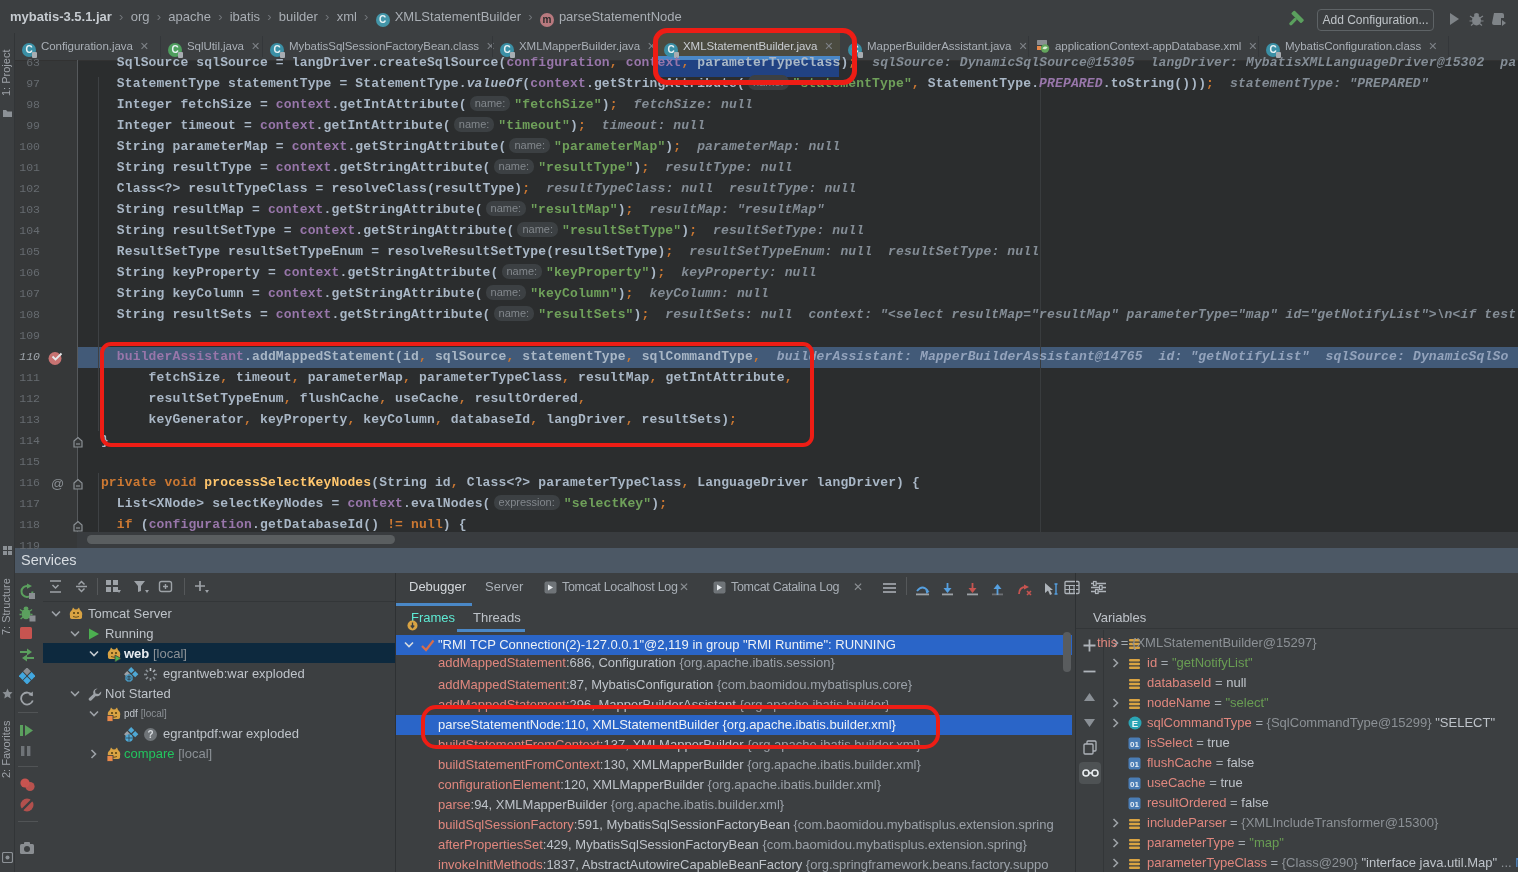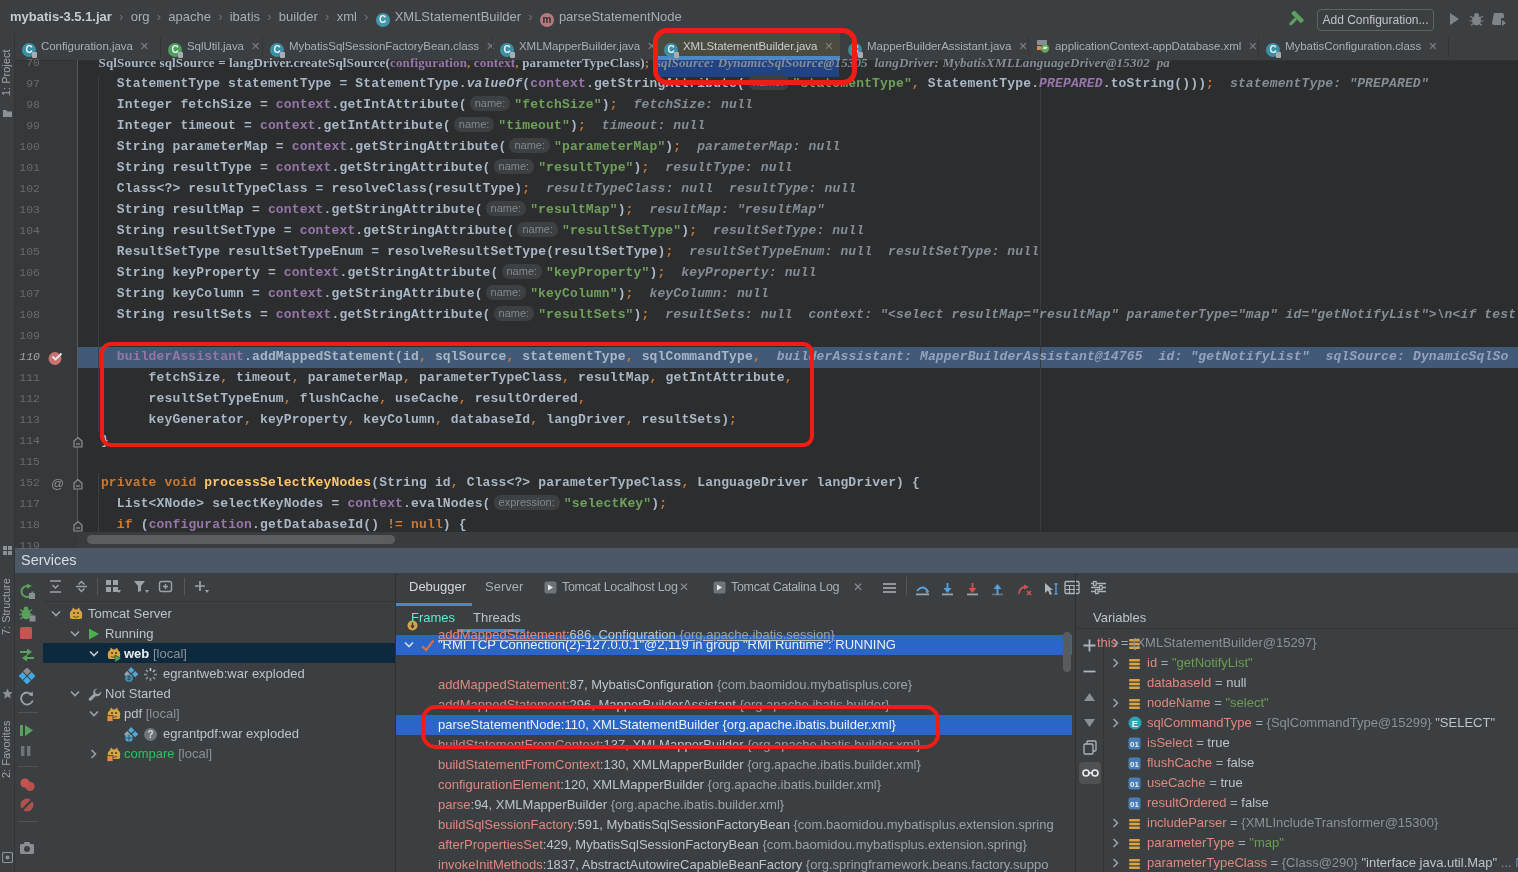--- a/index.html
+++ b/index.html
@@ -92,21 +92,21 @@
 <div class="abs" style="left:77px;top:60px;width:1px;height:488px;background:#56595C;z-index:2;"></div>
 
 <div class="abs" style="left:98px;top:77px;width:1px;height:354px;background:#3E4144;z-index:4;"></div>
 <div class="abs" style="left:98px;top:473px;width:1px;height:75px;background:#3E4144;z-index:4;"></div>
 <div class="abs" style="left:1040px;top:60px;width:1px;height:488px;background:#393C3E;z-index:4;"></div>
 
 <div class="abs" style="left:78px;top:347px;width:1440px;height:21px;background:#425A78;z-index:3;"></div>
 
 <div class="abs" style="left:657px;top:60px;width:182px;height:17px;background:#214283;z-index:3;"></div>
 
-<div class="cl" style="top:52px;font-family:Liberation Serif, serif;"><span>    SqlSource sqlSource = langDriver.createSqlSource(</span><span class="f">configuration</span><span class="k">,</span><span> </span><span class="f">context</span><span class="k">,</span><span> parameterTypeClass)</span><span class="k">;</span><span class="d">  sqlSource: DynamicSqlSource@15305  langDriver: MybatisXMLLanguageDriver@15302  pa</span></div>
+<div class="cl" style="top:52px;"><span>    SqlSource sqlSource = langDriver.createSqlSource(</span><span class="f">configuration</span><span class="k">,</span><span> </span><span class="f">context</span><span class="k">,</span><span> parameterTypeClass)</span><span class="k">;</span><span class="d">  sqlSource: DynamicSqlSource@15305  langDriver: MybatisXMLLanguageDriver@15302  pa</span></div>
 <div class="cl" style="top:73px;"><span>    StatementType statementType = StatementType.</span><span class="it">valueOf</span><span>(</span><span class="f">context</span><span>.getStringAttribute(</span><span class="pill">name:</span><span class="s">"statementType"</span><span class="k">,</span><span> StatementType.</span><span class="f it">PREPARED</span><span>.toString()))</span><span class="k">;</span><span class="d">  statementType: "PREPARED"</span></div>
 <div class="cl" style="top:94px;"><span>    Integer fetchSize = </span><span class="f">context</span><span>.getIntAttribute(</span><span class="pill">name:</span><span class="s">"fetchSize"</span><span>)</span><span class="k">;</span><span class="d">  fetchSize: null</span></div>
 <div class="cl" style="top:115px;"><span>    Integer timeout = </span><span class="f">context</span><span>.getIntAttribute(</span><span class="pill">name:</span><span class="s">"timeout"</span><span>)</span><span class="k">;</span><span class="d">  timeout: null</span></div>
 <div class="cl" style="top:136px;"><span>    String parameterMap = </span><span class="f">context</span><span>.getStringAttribute(</span><span class="pill">name:</span><span class="s">"parameterMap"</span><span>)</span><span class="k">;</span><span class="d">  parameterMap: null</span></div>
 <div class="cl" style="top:157px;"><span>    String resultType = </span><span class="f">context</span><span>.getStringAttribute(</span><span class="pill">name:</span><span class="s">"resultType"</span><span>)</span><span class="k">;</span><span class="d">  resultType: null</span></div>
 <div class="cl" style="top:178px;"><span>    Class&lt;?&gt; resultTypeClass = resolveClass(resultType)</span><span class="k">;</span><span class="d">  resultTypeClass: null  resultType: null</span></div>
 <div class="cl" style="top:199px;"><span>    String resultMap = </span><span class="f">context</span><span>.getStringAttribute(</span><span class="pill">name:</span><span class="s">"resultMap"</span><span>)</span><span class="k">;</span><span class="d">  resultMap: "resultMap"</span></div>
 <div class="cl" style="top:220px;"><span>    String resultSetType = </span><span class="f">context</span><span>.getStringAttribute(</span><span class="pill">name:</span><span class="s">"resultSetType"</span><span>)</span><span class="k">;</span><span class="d">  resultSetType: null</span></div>
 <div class="cl" style="top:241px;"><span>    ResultSetType resultSetTypeEnum = resolveResultSetType(resultSetType)</span><span class="k">;</span><span class="d">  resultSetTypeEnum: null  resultSetType: null</span></div>
 <div class="cl" style="top:262px;"><span>    String keyProperty = </span><span class="f">context</span><span>.getStringAttribute(</span><span class="pill">name:</span><span class="s">"keyProperty"</span><span>)</span><span class="k">;</span><span class="d">  keyProperty: null</span></div>
@@ -114,41 +114,41 @@
 <div class="cl" style="top:304px;"><span>    String resultSets = </span><span class="f">context</span><span>.getStringAttribute(</span><span class="pill">name:</span><span class="s">"resultSets"</span><span>)</span><span class="k">;</span><span class="d">  resultSets: null  context: "&lt;select resultMap="resultMap" parameterType="map" id="getNotifyList"&gt;\n&lt;if test</span></div>
 <div class="cl" style="top:346px;"><span>    </span><span class="f">builderAssistant</span><span>.addMappedStatement(id</span><span class="k">,</span><span> sqlSource</span><span class="k">,</span><span> statementType</span><span class="k">,</span><span> sqlCommandType</span><span class="k">,</span><span class="d" style="color:#93A3BC;">  builderAssistant: MapperBuilderAssistant@14765  id: "getNotifyList"  sqlSource: DynamicSqlSo</span></div>
 <div class="cl" style="top:367px;"><span>        fetchSize</span><span class="k">,</span><span> timeout</span><span class="k">,</span><span> parameterMap</span><span class="k">,</span><span> parameterTypeClass</span><span class="k">,</span><span> resultMap</span><span class="k">,</span><span> getIntAttribute</span><span class="k">,</span></div>
 <div class="cl" style="top:388px;"><span>        resultSetTypeEnum</span><span class="k">,</span><span> flushCache</span><span class="k">,</span><span> useCache</span><span class="k">,</span><span> resultOrdered</span><span class="k">,</span></div>
 <div class="cl" style="top:409px;"><span>        keyGenerator</span><span class="k">,</span><span> keyProperty</span><span class="k">,</span><span> keyColumn</span><span class="k">,</span><span> databaseId</span><span class="k">,</span><span> langDriver</span><span class="k">,</span><span> resultSets)</span><span class="k">;</span></div>
 <div class="cl" style="top:430px;"><span>  }</span></div>
 <div class="cl" style="top:472px;"><span>  </span><span class="k">private</span><span> </span><span class="k">void</span><span> </span><span class="m">processSelectKeyNodes</span><span>(String id</span><span class="k">,</span><span> Class&lt;?&gt; parameterTypeClass</span><span class="k">,</span><span> LanguageDriver langDriver) {</span></div>
 <div class="cl" style="top:493px;"><span>    List&lt;XNode&gt; selectKeyNodes = </span><span class="f">context</span><span>.evalNodes(</span><span class="pill">expression:</span><span class="s">"selectKey"</span><span>)</span><span class="k">;</span></div>
 <div class="cl" style="top:514px;"><span>    </span><span class="k">if</span><span> (</span><span class="f">configuration</span><span>.getDatabaseId() </span><span class="k">!= null</span><span>) {</span></div>
 
-<div class="ln" style="top:52px;">70</div>
+<div class="ln" style="top:52px;">63</div>
 <div class="ln" style="top:73px;">97</div>
 <div class="ln" style="top:94px;">98</div>
 <div class="ln" style="top:115px;">99</div>
 <div class="ln" style="top:136px;">100</div>
 <div class="ln" style="top:157px;">101</div>
 <div class="ln" style="top:178px;">102</div>
 <div class="ln" style="top:199px;">103</div>
 <div class="ln" style="top:220px;">104</div>
 <div class="ln" style="top:241px;">105</div>
 <div class="ln" style="top:262px;">106</div>
 <div class="ln" style="top:283px;">107</div>
 <div class="ln" style="top:304px;">108</div>
 <div class="ln" style="top:325px;">109</div>
 <div class="ln" style="top:346px;color:#9EA4AA;font-style:italic;">110</div>
 <div class="ln" style="top:367px;">111</div>
 <div class="ln" style="top:388px;">112</div>
 <div class="ln" style="top:409px;">113</div>
 <div class="ln" style="top:430px;">114</div>
 <div class="ln" style="top:451px;">115</div>
-<div class="ln" style="top:472px;">152</div>
+<div class="ln" style="top:472px;">116</div>
 <div class="ln" style="top:493px;">117</div>
 <div class="ln" style="top:514px;">118</div>
 <div class="ln" style="top:535px;">119</div>
 
 <div class="abs" style="left:48px;top:351px;z-index:6;">
     <svg width="16" height="15">
       <circle cx="7" cy="7.5" r="6.5" fill="#C87372"></circle>
       <path d="M4.5 5.5 L7.5 8.5 L13.5 2.5" stroke="#E6E9EC" stroke-width="1.8" fill="none"></path>
     </svg>
   </div>
@@ -383,21 +383,21 @@
   </div>
 <div class="abs" style="left:106px;top:706px;z-index:3;">
     <svg width="16" height="16" viewBox="0 0 16 16">
       <path d="M2 10 Q1 6 4 4 L5 1.5 L7 3.5 Q8 3.2 9 3.5 L11 1.5 L12 4 Q15 6 14 10 Q14.5 13 12 13 L4 13 Q1.5 13 2 10 Z" fill="#D9A343"></path>
       <circle cx="6" cy="7" r="1" fill="#4A3A10"></circle>
       <circle cx="10" cy="7" r="1" fill="#4A3A10"></circle>
       <path d="M5 10.5 Q8 12 11 10.5" stroke="#4A3A10" stroke-width="0.8" fill="none"></path>
       <rect x="1" y="9.5" width="6" height="6" fill="#E8894A" stroke="#3C3F41" stroke-width="0.8"></rect>
     </svg>
   </div>
-<div class="abs" style="left:124px;top:704px;height:20px;line-height:20px;font-size:13px;color:#BEC3C9;z-index:3;white-space:pre;"><span style="color:#BEC3C9;">pdf</span> <span style="color:#8C9196;">[local]</span></div>
+<div class="abs" style="left:124px;top:704px;height:20px;line-height:20px;font-size:10px;color:#BEC3C9;z-index:3;white-space:pre;"><span style="color:#BEC3C9;">pdf</span> <span style="color:#8C9196;">[local]</span></div>
 <div class="abs" style="left:124px;top:727px;z-index:3;">
     <svg width="15" height="15" viewBox="0 0 15 15">
       <rect x="5" y="1" width="4.4" height="4.4" transform="rotate(45 7.2 3.2)" fill="#4FA8D5"></rect>
       <rect x="1" y="5" width="4.4" height="4.4" transform="rotate(45 3.2 7.2)" fill="#9DA2A7"></rect>
       <rect x="9" y="5" width="4.4" height="4.4" transform="rotate(45 11.2 7.2)" fill="#4FA8D5"></rect>
       <circle cx="5" cy="11" r="3.8" fill="#4FA8D5"></circle>
       <path d="M1.5 11 h7 M5 7.4 v7.2" stroke="#2B3A42" stroke-width="0.7" fill="none"></path>
     </svg>
   </div>
 <div class="abs" style="left:143px;top:727px;z-index:3;">
@@ -518,21 +518,21 @@
     <svg width="12" height="12">
       <path d="M2 3.5 L6 7.5 L10 3.5" stroke="#D8DCE0" stroke-width="1.6" fill="none"></path>
     </svg>
   </div>
 <div class="abs" style="left:420px;top:638px;z-index:3;">
     <svg width="15" height="14">
       <path d="M2 8 L6 12 L13.5 2.5" stroke="#D86D4A" stroke-width="2.2" fill="none"></path>
     </svg>
   </div>
 <div class="abs" style="left:438px;top:635px;height:20px;line-height:20px;font-size:13px;color:#EDF1F5;z-index:3;white-space:pre;">"RMI TCP Connection(2)-127.0.0.1"@2,119 in group "RMI Runtime": RUNNING</div>
-<div class="frow" style="left:438px;top:625px;text-decoration:underline;"><span class="meth">addMappedStatement</span><span>:686, Configuration </span><span class="pkg">{org.apache.ibatis.session}</span></div>
+<div class="frow" style="left:438px;top:653px;"><span class="meth">addMappedStatement</span><span>:686, Configuration </span><span class="pkg">{org.apache.ibatis.session}</span></div>
 <div class="frow" style="left:438px;top:675px;"><span class="meth">addMappedStatement</span><span>:87, MybatisConfiguration </span><span class="pkg">{com.baomidou.mybatisplus.core}</span></div>
 <div class="frow" style="left:438px;top:695px;"><span class="meth">addMappedStatement</span><span>:296, MapperBuilderAssistant </span><span class="pkg">{org.apache.ibatis.builder}</span></div>
 <div class="frow" style="left:438px;top:715px;color:#EDF1F5;"><span>parseStatementNode</span><span>:110, XMLStatementBuilder </span><span>{org.apache.ibatis.builder.xml}</span></div>
 <div class="frow" style="left:438px;top:735px;"><span class="meth">buildStatementFromContext</span><span>:137, XMLMapperBuilder </span><span class="pkg">{org.apache.ibatis.builder.xml}</span></div>
 <div class="frow" style="left:438px;top:755px;"><span class="meth">buildStatementFromContext</span><span>:130, XMLMapperBuilder </span><span class="pkg">{org.apache.ibatis.builder.xml}</span></div>
 <div class="frow" style="left:438px;top:775px;"><span class="meth">configurationElement</span><span>:120, XMLMapperBuilder </span><span class="pkg">{org.apache.ibatis.builder.xml}</span></div>
 <div class="frow" style="left:438px;top:795px;"><span class="meth">parse</span><span>:94, XMLMapperBuilder </span><span class="pkg">{org.apache.ibatis.builder.xml}</span></div>
 <div class="frow" style="left:438px;top:815px;"><span class="meth">buildSqlSessionFactory</span><span>:591, MybatisSqlSessionFactoryBean </span><span class="pkg">{com.baomidou.mybatisplus.extension.spring</span></div>
 <div class="frow" style="left:438px;top:835px;"><span class="meth">afterPropertiesSet</span><span>:429, MybatisSqlSessionFactoryBean </span><span class="pkg">{com.baomidou.mybatisplus.extension.spring}</span></div>
 <div class="frow" style="left:438px;top:855px;"><span class="meth">invokeInitMethods</span><span>:1837, AbstractAutowireCapableBeanFactory </span><span class="pkg">{org.springframework.beans.factory.suppo</span></div>

